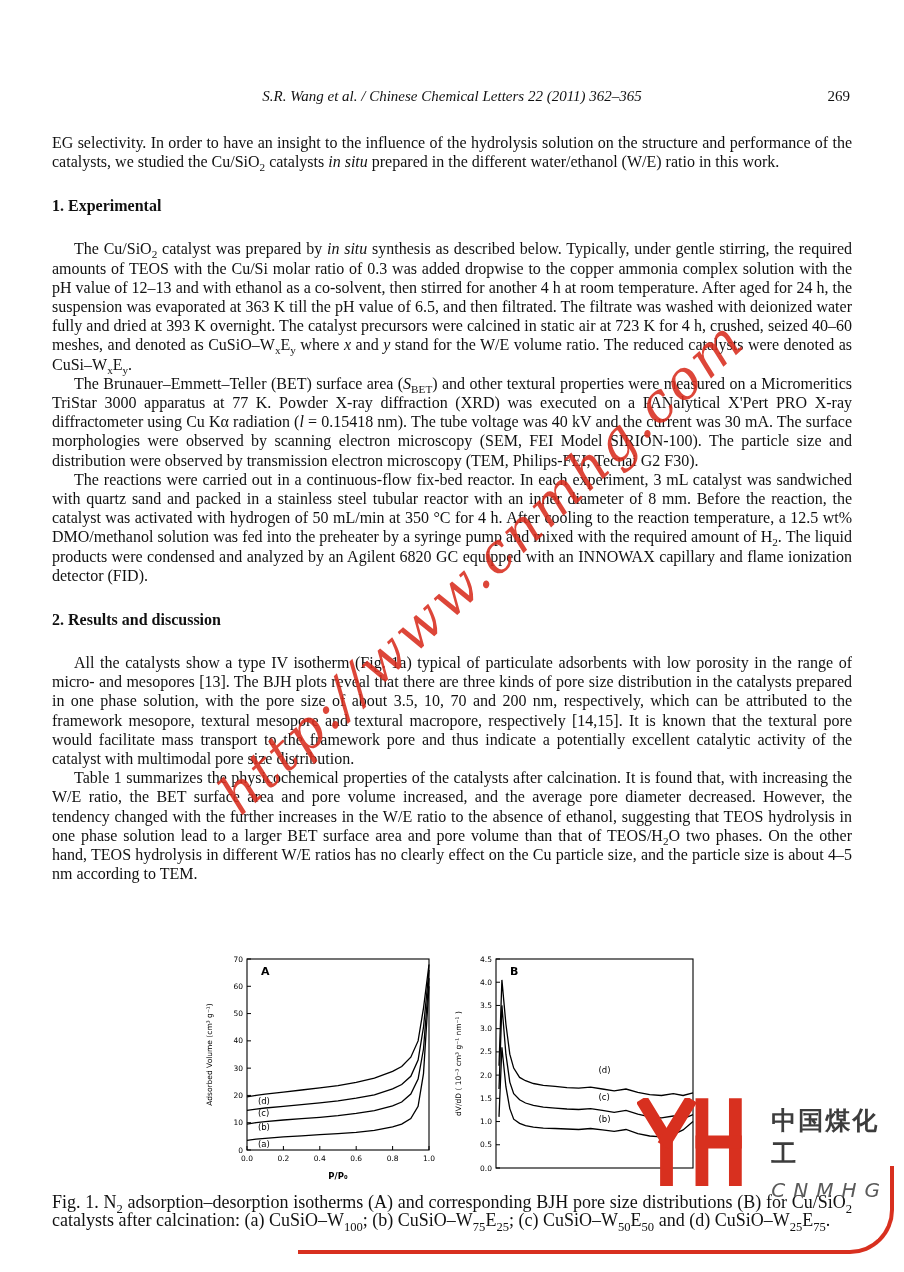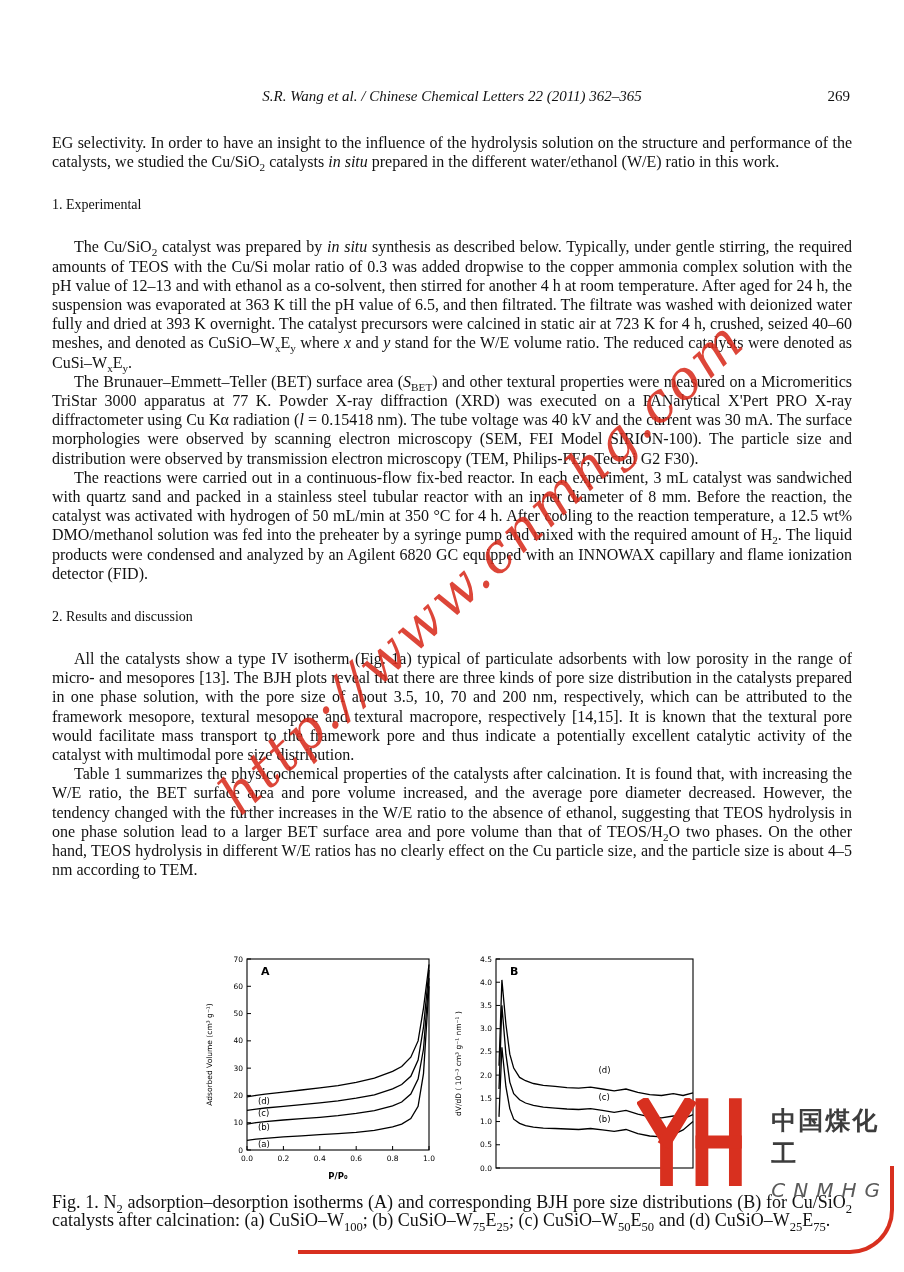--- a/index.html
+++ b/index.html
@@ -3,21 +3,21 @@
 <meta charset="utf-8">
 <style>
   html,body{margin:0;padding:0;background:#d9d9d9;}
   .page{position:relative;width:904px;height:1272px;background:#ffffff;overflow:hidden;
         font-family:"Liberation Serif", serif;color:#111;margin:0 auto;}
   .content{position:absolute;left:52px;right:52px;top:88px;height:860px;overflow:hidden;}
   .running-head{position:relative;text-align:center;font-style:italic;font-size:15px;margin-bottom:28px;}
   .page-num{position:absolute;right:2px;top:0;font-style:normal;font-size:15px;}
   p.body-par{margin:0;text-align:justify;font-size:16px;line-height:19.2px;}
   p.indent{text-indent:22px;}
-  h2.section{font-size:14px;font-weight:normal;margin:26px 0 24px 0;}
+  h2.section{font-size:16px;font-weight:bold;margin:26px 0 24px 0;}
   sub,sup{font-size:70%;line-height:0;}
   .figure-block{position:absolute;left:52px;right:52px;top:946px;}
   .figure-row{display:flex;justify-content:center;align-items:flex-end;gap:14px;}
   .chart{display:block;}
   .chart text{font-family:"DejaVu Sans", sans-serif;fill:#000;}
   .caption{font-size:18px;line-height:17.5px;margin-top:8px;text-align:justify;}
   
   .watermark{position:absolute;left:228px;top:772px;white-space:nowrap;
              transform:rotate(-43deg);transform-origin:0 50%;
              font-family:"DejaVu Serif", serif;font-style:italic;

